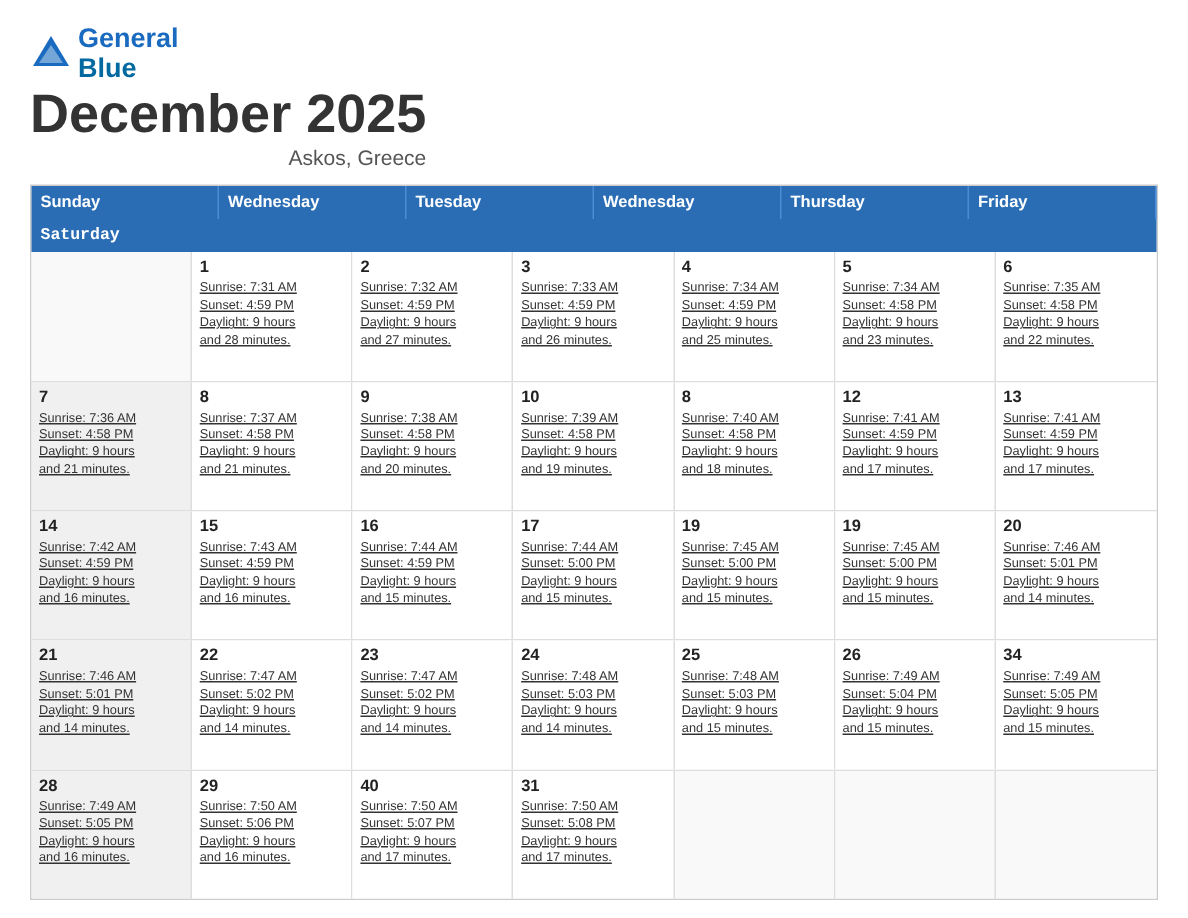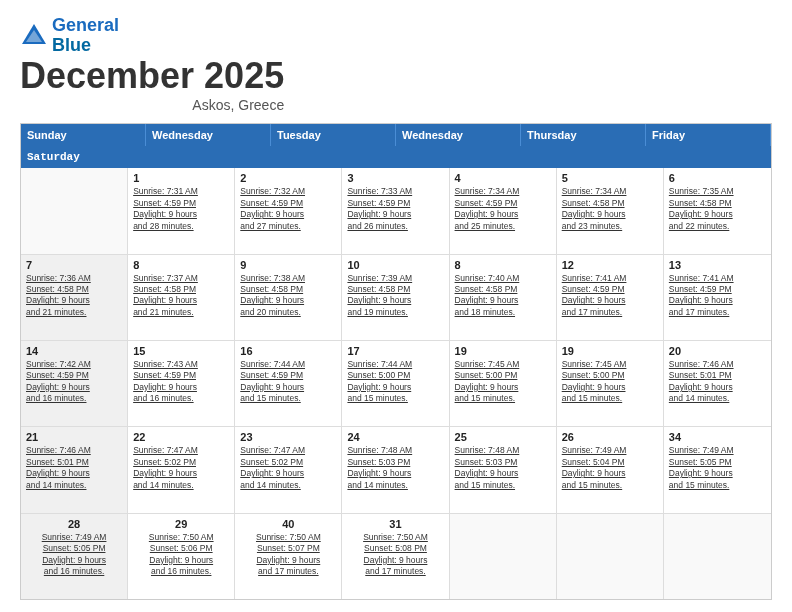--- a/index.html
+++ b/index.html
@@ -78,21 +78,21 @@
       flex: 1;
       display: flex;
       flex-direction: column;
     }
     .cal-row {
       display: grid;
       grid-template-columns: repeat(7, 1fr);
       flex: 1;
       border-bottom: 1px solid #ddd;
     }
-    .cal-row:last-child { border-bottom: none; text-align: center; }
+    .cal-row:last-child { border-bottom: none; }
     .cal-cell {
       border-right: 1px solid #ddd;
       padding: 4px 5px;
       font-size: 9px;
       color: #333;
       vertical-align: top;
       background: #fff;
     }
     .cal-cell:last-child { border-right: none; }
     .cal-cell.empty { background: #f9f9f9; }

